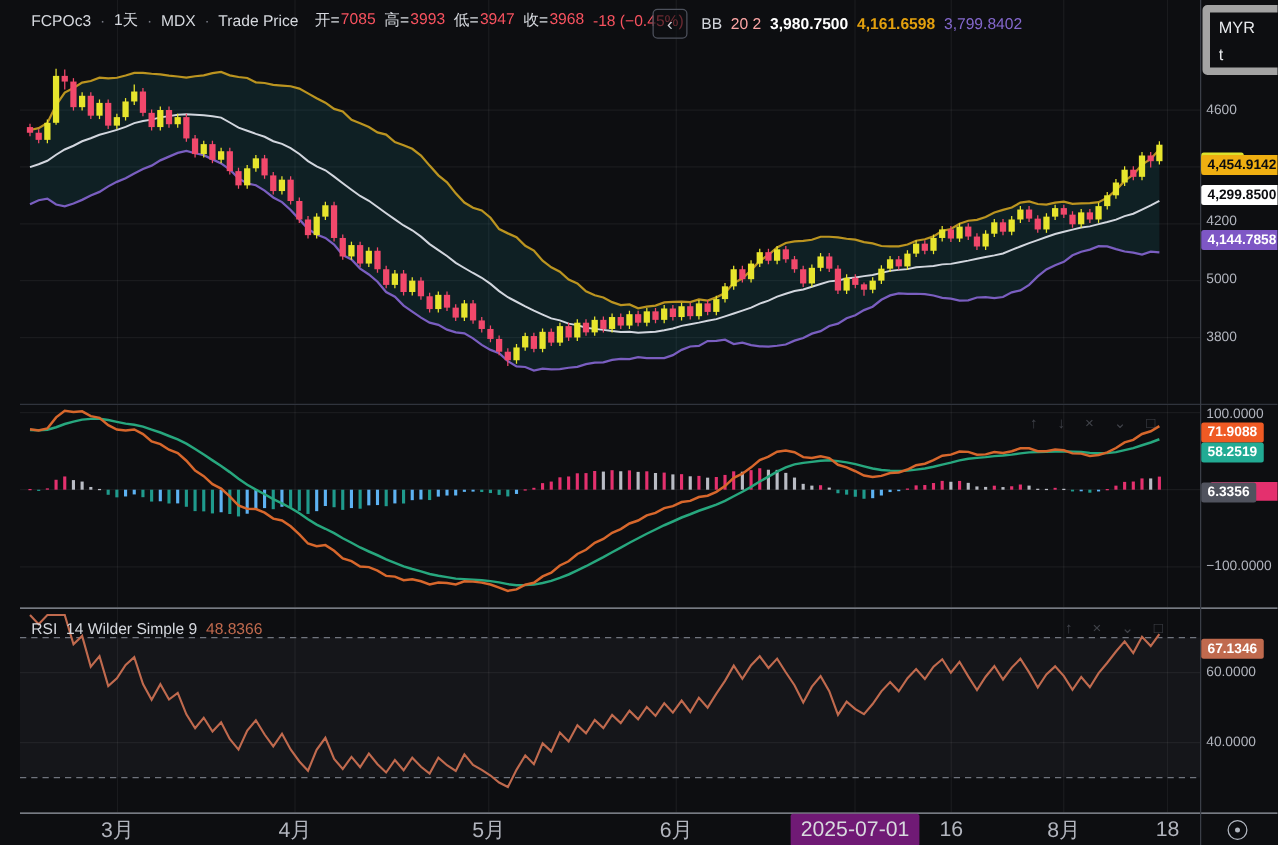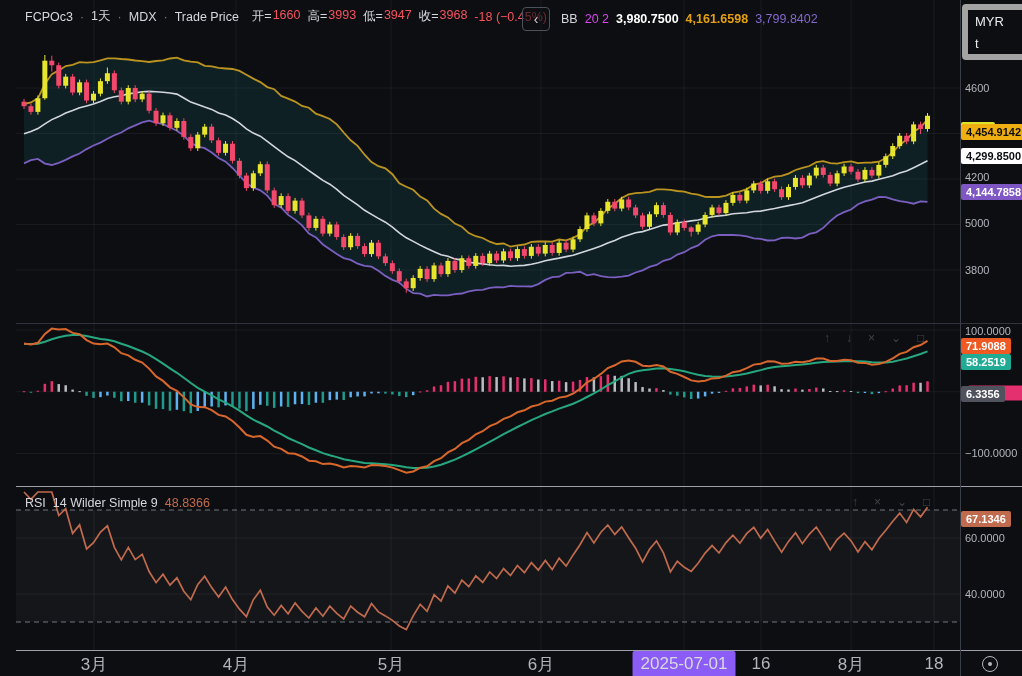--- a/index.html
+++ b/index.html
@@ -1,35 +1,35 @@
 <!DOCTYPE html>
 <html><head>
 <meta charset="utf-8">
 <style>
   html,body{margin:0;padding:0;background:#0d0e11;}
   #app{position:relative;width:1022px;height:676px;background:#0d0e11;overflow:hidden;
        font-family:"Liberation Sans","DejaVu Sans",sans-serif;color:#d5d8de;margin-left:16px;}
   svg{position:absolute;left:0;display:block;}
   .hdr{position:absolute;display:flex;align-items:center;gap:7px;font-size:12.5px;z-index:8;white-space:nowrap;}
-  .dim{color:#d946ef;text-align:right;}
+  .dim{color:#fca5a5;text-align:right;}
   .sep-dot{color:#787b86;}
   .red{color:#f7525f;}
   .ohlc-pair{display:inline-flex;gap:1px;}
   .back-btn{display:inline-flex;align-items:center;justify-content:center;width:26px;height:22px;
     border:1px solid #4d515c;border-radius:4px;color:#cfd2d8;font-size:14px;cursor:pointer;background:rgba(14,15,19,.6);}
   .pane-sep{position:absolute;left:0;width:1022px;height:1px;z-index:7;}
   .v-axis-line{position:absolute;top:0;width:1px;height:676px;background:#3a3e47;z-index:7;}
   .scale-col{position:absolute;top:0;width:78px;height:651px;z-index:9;padding-left:40px;}
   .axis-label{position:absolute;left:5px;transform:translateY(-50%);font-size:11px;color:#b2b5be;}
   .axis-badge{position:absolute;left:1px;transform:translateY(-50%);font-size:11px;font-weight:bold;
     padding:2px 5px;border-radius:2px;line-height:12px;white-space:nowrap;}
   .accent-chip{position:absolute;transform:translateY(-50%);border-radius:2px;}
   .time-axis{position:absolute;left:0;top:651px;width:1022px;height:25px;z-index:8;}
   .time-label{position:absolute;top:50%;transform:translate(-50%,-50%);font-size:17px;color:#b2b5be;white-space:nowrap;}
-  .time-badge{background:#8b5cf6;color:#d8dade;padding:3px 8px;border-radius:2px;}
+  .time-badge{background:#701a75;color:#d8dade;padding:3px 8px;border-radius:2px;}
   .cur-box{position:absolute;left:946px;top:4px;width:72px;height:44px;border:6px solid #a3a3a3;
     border-radius:4px;z-index:10;background:rgba(13,14,17,.5);}
   .cur-row{position:relative;height:22px;display:flex;align-items:center;padding:0 7px;font-size:13px;color:#e8eaed;cursor:pointer;}
   .chev{width:6px;height:6px;border-right:1.5px solid #aeb2bb;border-bottom:1.5px solid #aeb2bb;
     transform:rotate(45deg);position:absolute;right:8px;top:7px;}
   .pane-ctrl{position:absolute;display:flex;gap:16px;z-index:8;color:#6a6e78;opacity:.55;font-size:12px;}
   .pane-ctrl span{cursor:pointer;}
   #watermark{position:absolute;left:880px;top:614px;font-size:44px;letter-spacing:1px;color:#ccd4e2;
     opacity:.95;z-index:6;font-weight:400;}
   .corner-icon{position:absolute;left:966px;top:656px;width:14px;height:14px;border:1.5px solid #b2b7c0;
@@ -493,21 +493,21 @@
   <div class="hdr" style="left:9px;top:8px;">
     <span>FCPOc3</span>
     <span class="sep-dot">·</span>
     <span>1天</span>
     <span class="sep-dot">·</span>
     <span>MDX</span>
     <span class="sep-dot">·</span>
     <span>Trade Price</span>
     <span class="ohlc-pair" style="margin-left:6px;">
       <span>开=</span>
-        <span class="red">1660</span>
+        <span class="red">7085</span>
       </span>
     <span class="ohlc-pair">
       <span>高=</span>
         <span class="red">3993</span>
       </span>
     <span class="ohlc-pair">
       <span>低=</span>
         <span class="red">3947</span>
       </span>
     <span class="ohlc-pair">

